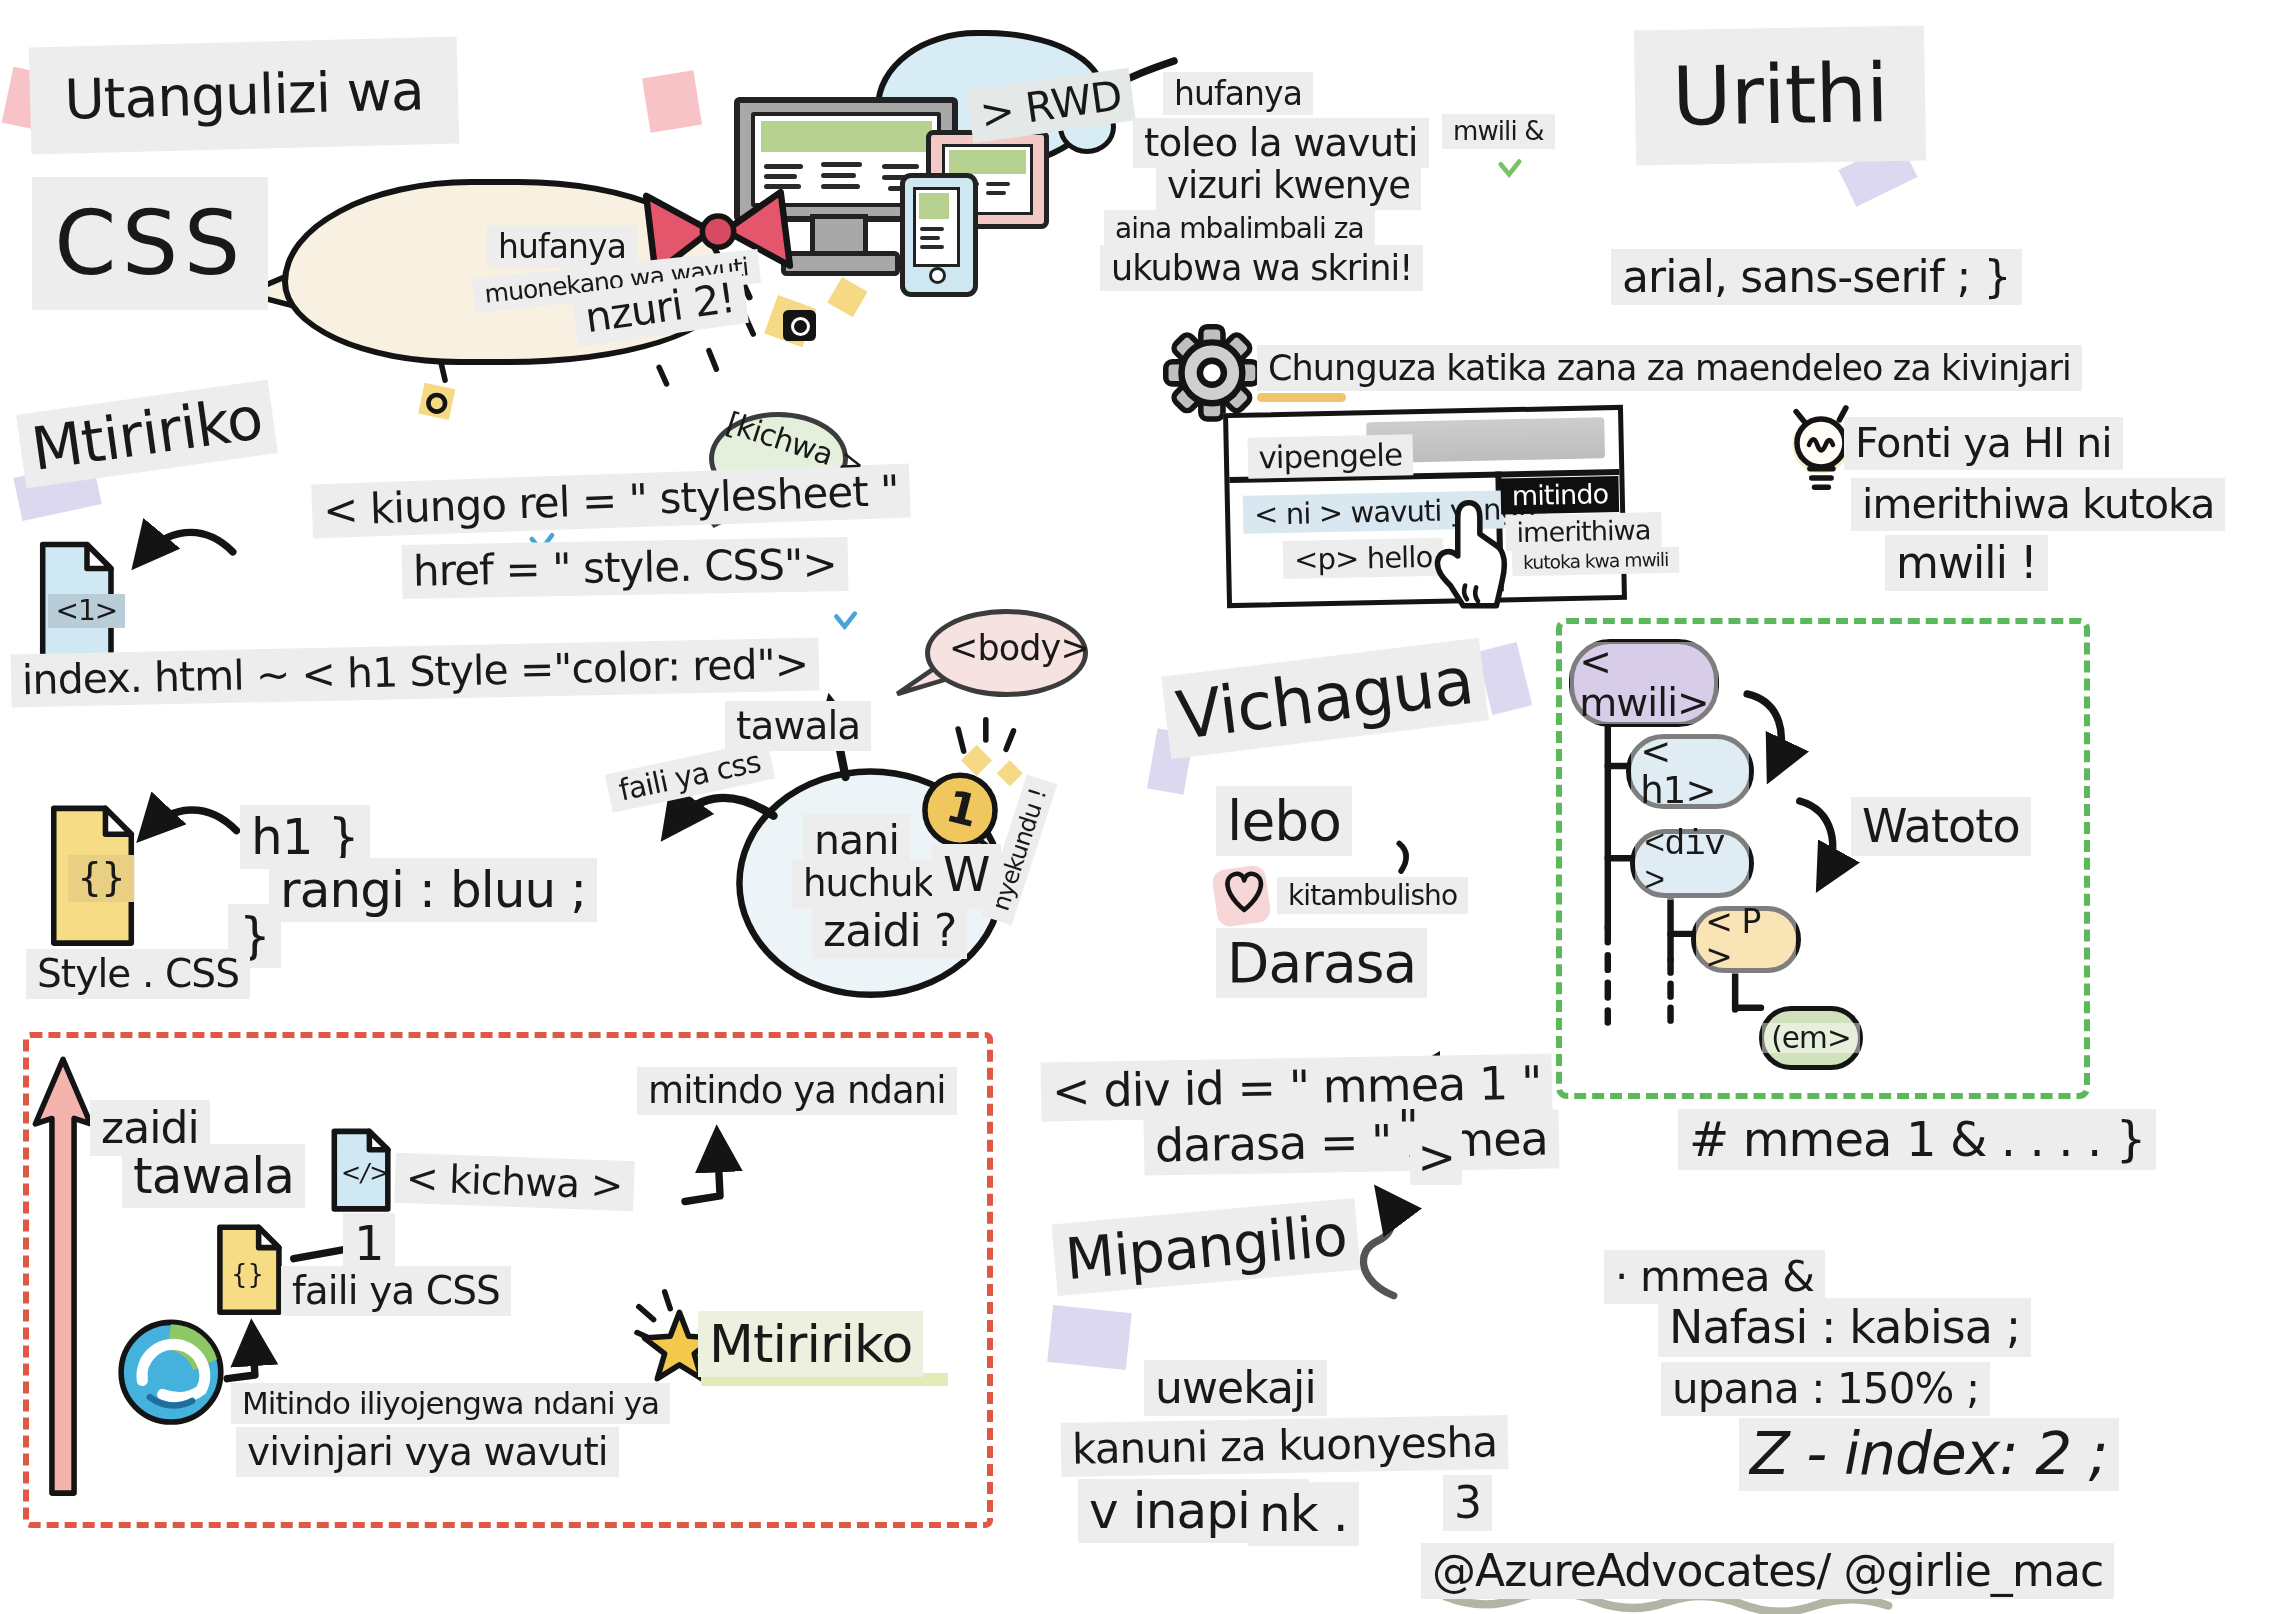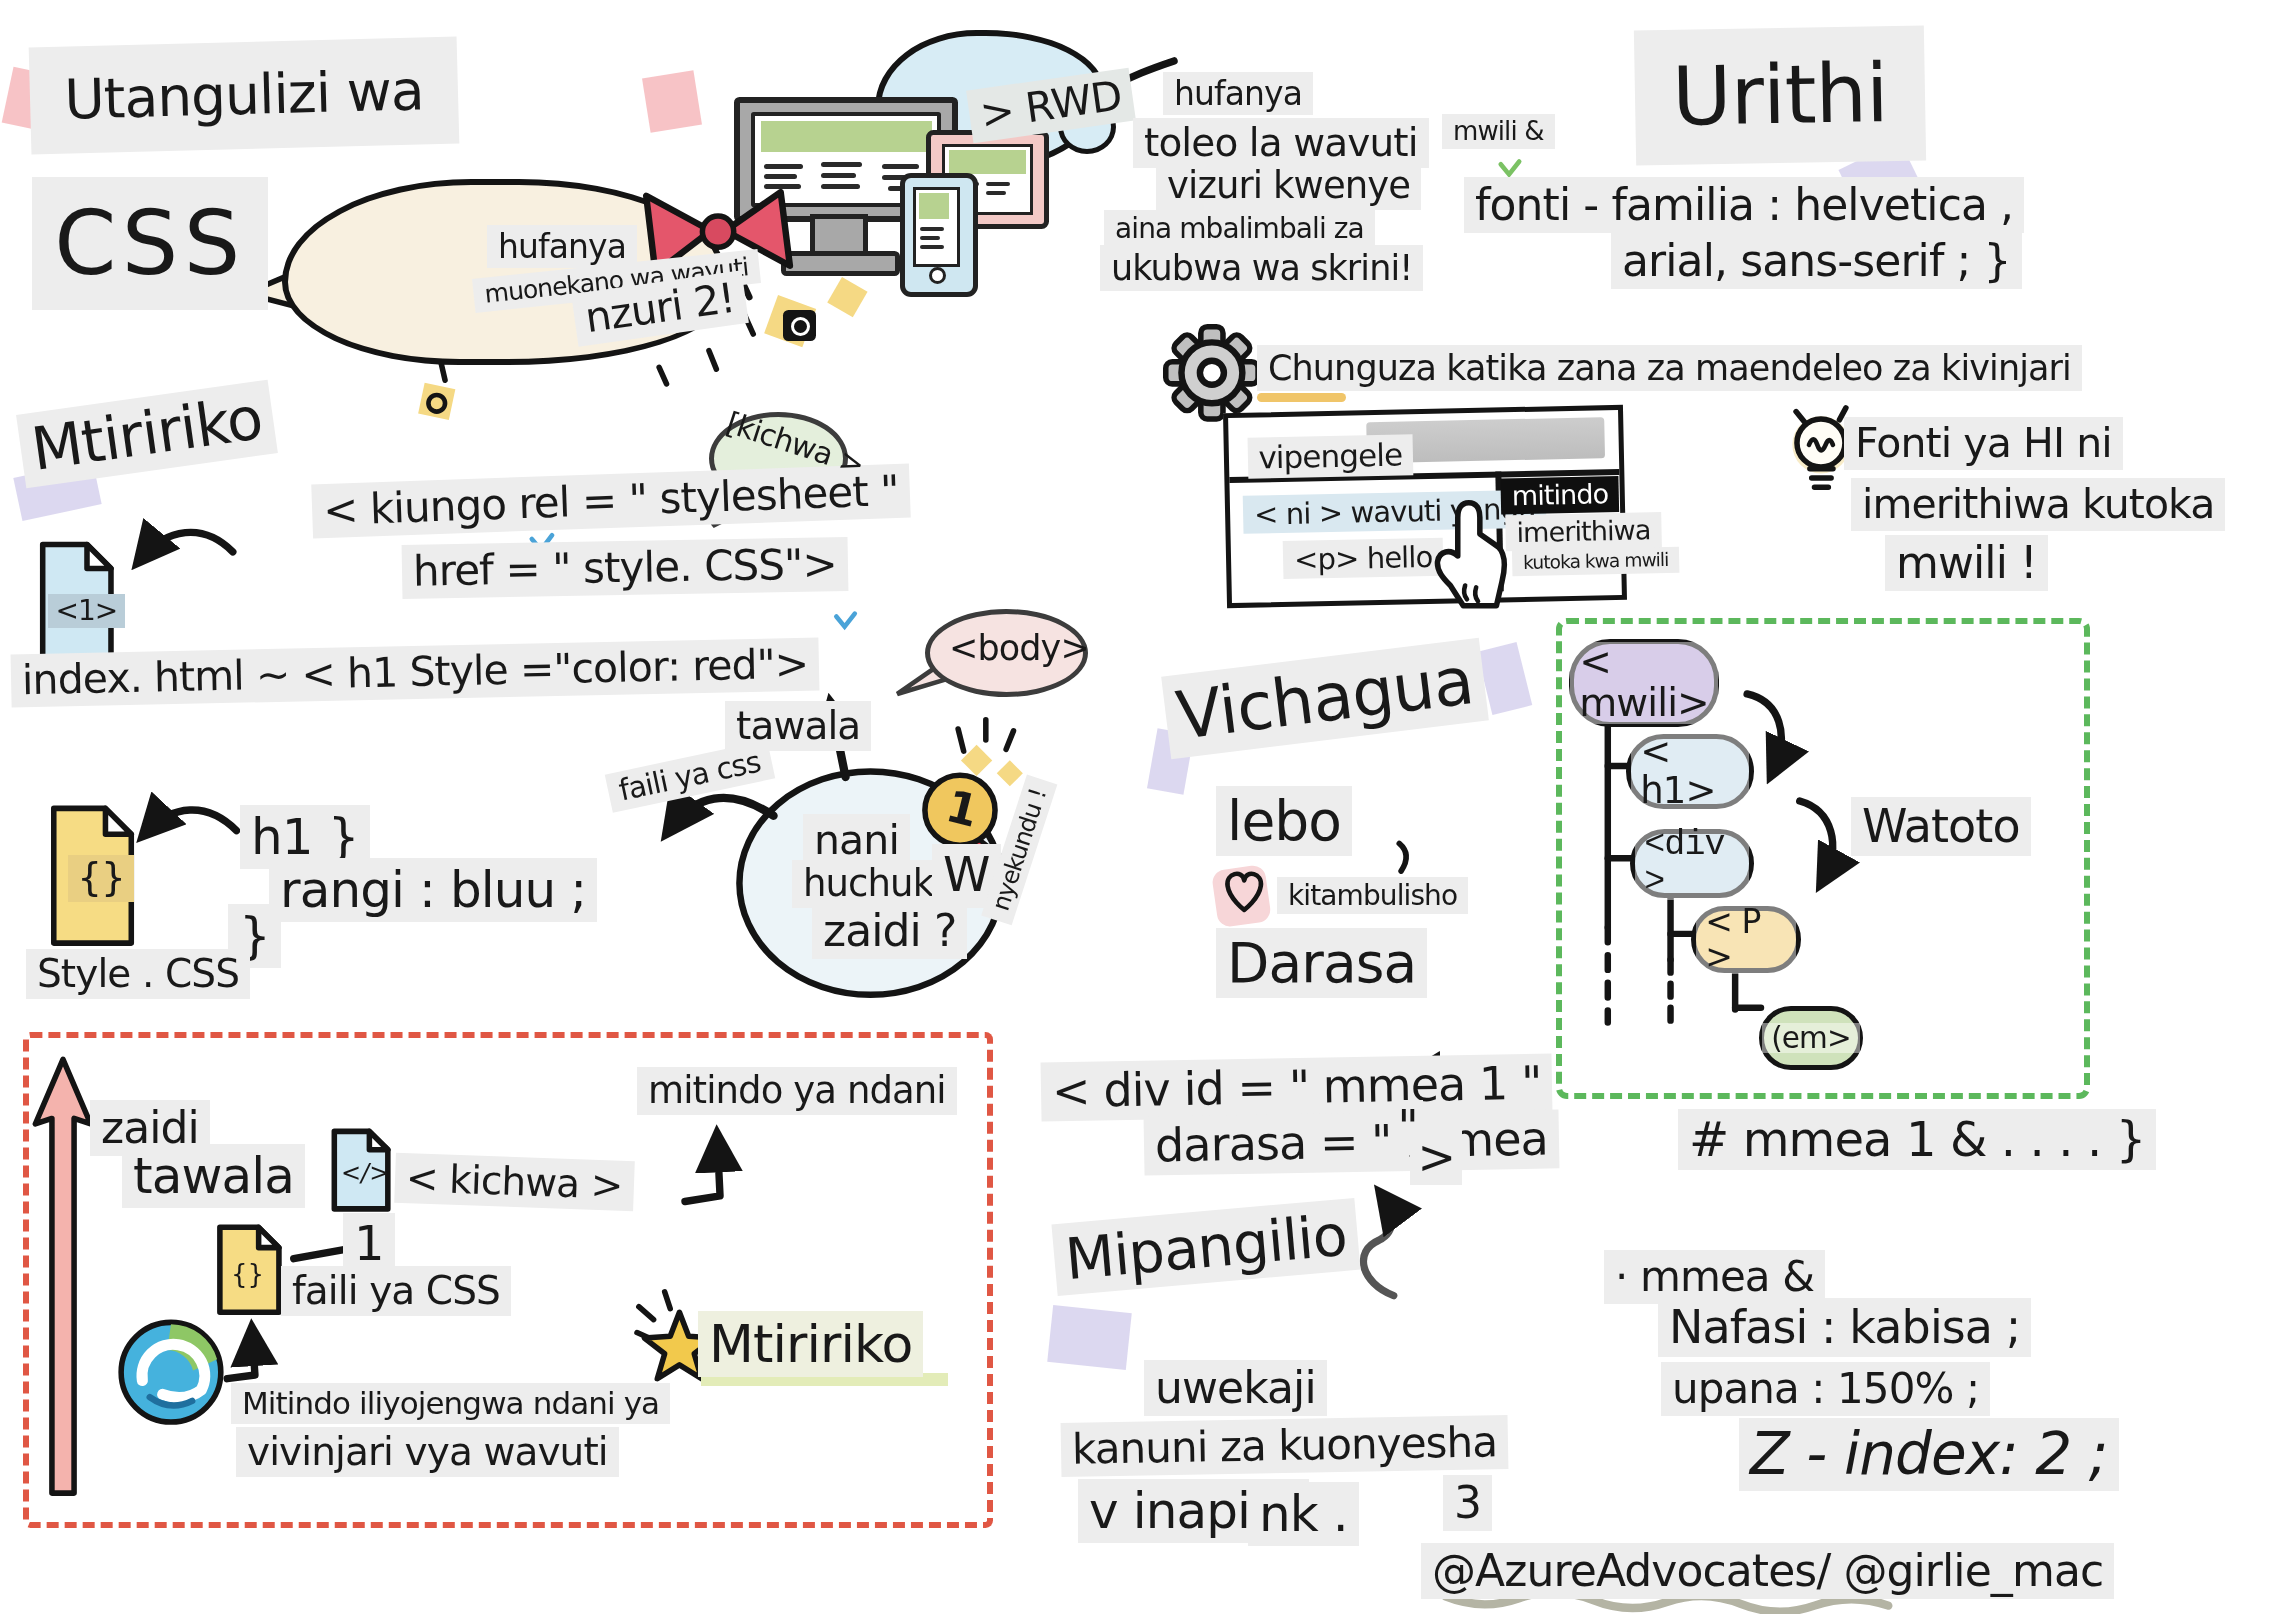--- a/index.html
+++ b/index.html
@@ -259,22 +259,21 @@
 
   <div class="chip" style="left:969px;top:79px;font-size:41px;transform:rotate(-8deg);background:#e4e8e6;">&gt; RWD</div>
   <div class="chip" style="left:1163px;top:72px;font-size:33px;">hufanya</div>
   <div class="chip" style="left:1133px;top:118px;font-size:39px;">toleo la wavuti</div>
   <div class="chip" style="left:1156px;top:162px;font-size:37px;">vizuri kwenye</div>
   <div class="chip" style="left:1104px;top:210px;font-size:28px;">aina mbalimbali za</div>
   <div class="chip" style="left:1100px;top:245px;font-size:35px;">ukubwa wa skrini!</div>
 
   <div class="chip" style="left:1635px;top:28px;width:268px;height:131px;font-size:81px;display:flex;align-items:center;justify-content:center;transform:rotate(-1deg);">Urithi</div>
   <div class="chip" style="left:1442px;top:114px;font-size:26px;">mwili &amp;</div>
-  <div class="chip" style="left:1464px;top:177px;font-size:44px;">fonti - familia : helvetica ,</div>
-  <div class="chip" style="left:1611px;top:233px;font-size:44px;text-align:center;">arial, sans-serif ; }</div>
+  <div class="chip" style="left:1611px;top:249px;font-size:44px;text-align:center;">arial, sans-serif ; }</div>
   <div class="chip" style="left:1257px;top:345px;font-size:35px;">Chunguza katika zana za maendeleo za kivinjari</div>
   <div class="abs" style="left:1257px;top:393px;width:89px;height:9.2px;background:#f0c569;border-radius:4.6px;"></div>
 
   <div class="chip" style="left:1844px;top:417px;font-size:41px;">Fonti ya HI ni</div>
   <div class="chip" style="left:1851px;top:478px;font-size:41px;">imerithiwa kutoka</div>
   <div class="chip" style="left:1885px;top:535px;font-size:44px;">mwili !</div>
 
   <div class="chip" style="left:20px;top:397px;font-size:59px;transform:rotate(-8deg);">Mtiririko</div>
   <div class="chip" style="left:48px;top:594px;font-size:28px;background:#b9cdd8;padding:0 7.4px;">&lt;1&gt;</div>
   <div class="chip" style="left:312px;top:474px;font-size:42px;transform:rotate(-2deg);">&lt; kiungo rel = " stylesheet "</div>

